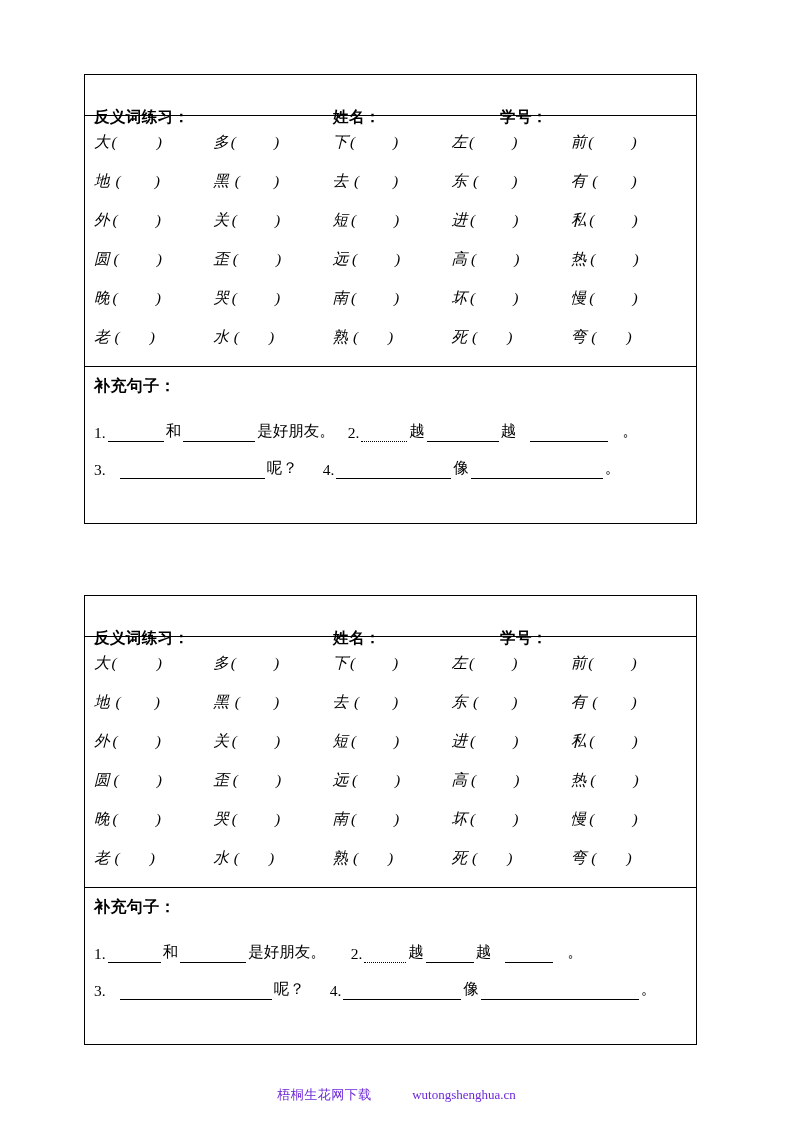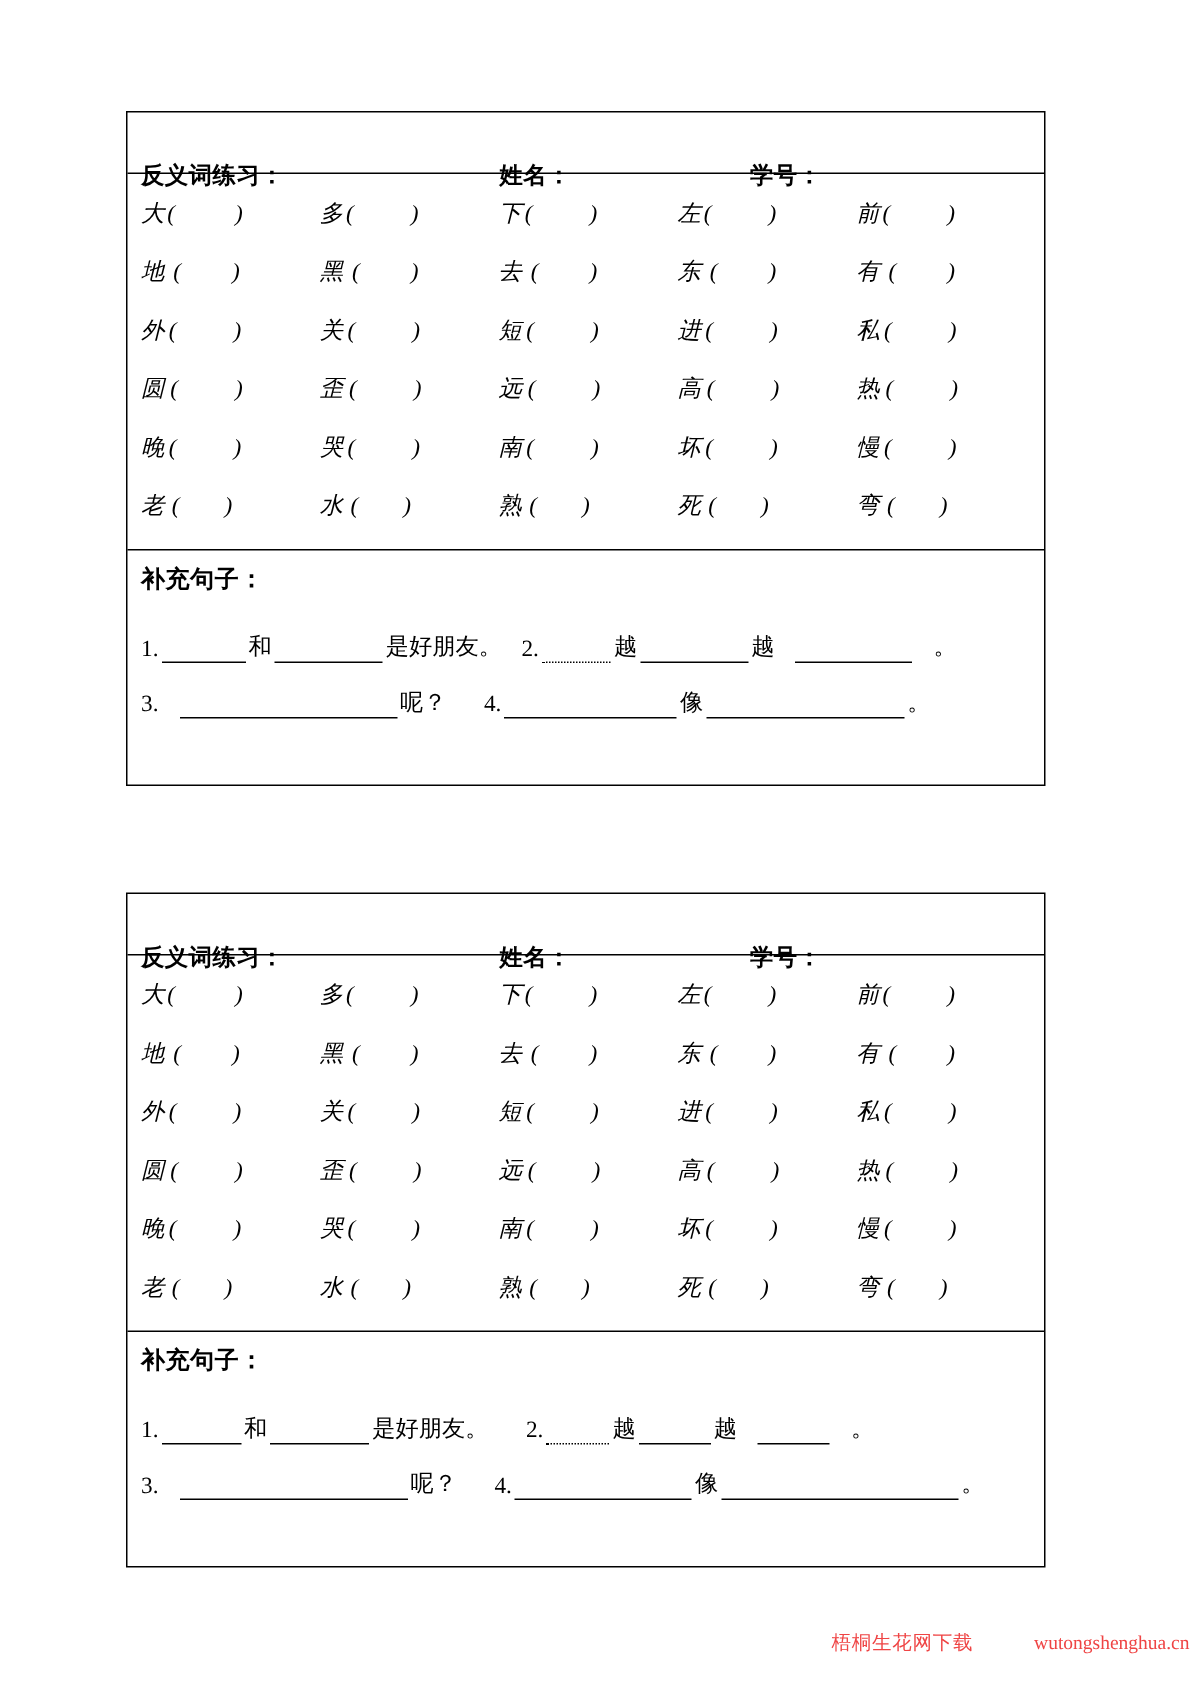--- a/index.html
+++ b/index.html
@@ -129,22 +129,22 @@
   .spacer-sm { display: inline-block; width: 12px; }
   .spacer-md { display: inline-block; width: 24px; }
   .pad-bottom { height: 34px; }
 
   
   .footer {
     position: absolute;
     top: 1086px;
     left: 0;
     width: 793px;
-    text-align: right;
-    color: #ef4444;
+    text-align: center;
+    color: #6d28d9;
     font-size: 13px;
     white-space: nowrap;
   }
   .footer .f-cn { letter-spacing: 0.5px; }
   .footer .f-sep { display: inline-block; width: 34px; }
 </style>
 </head>
 <body>
 
 <div class="page">

